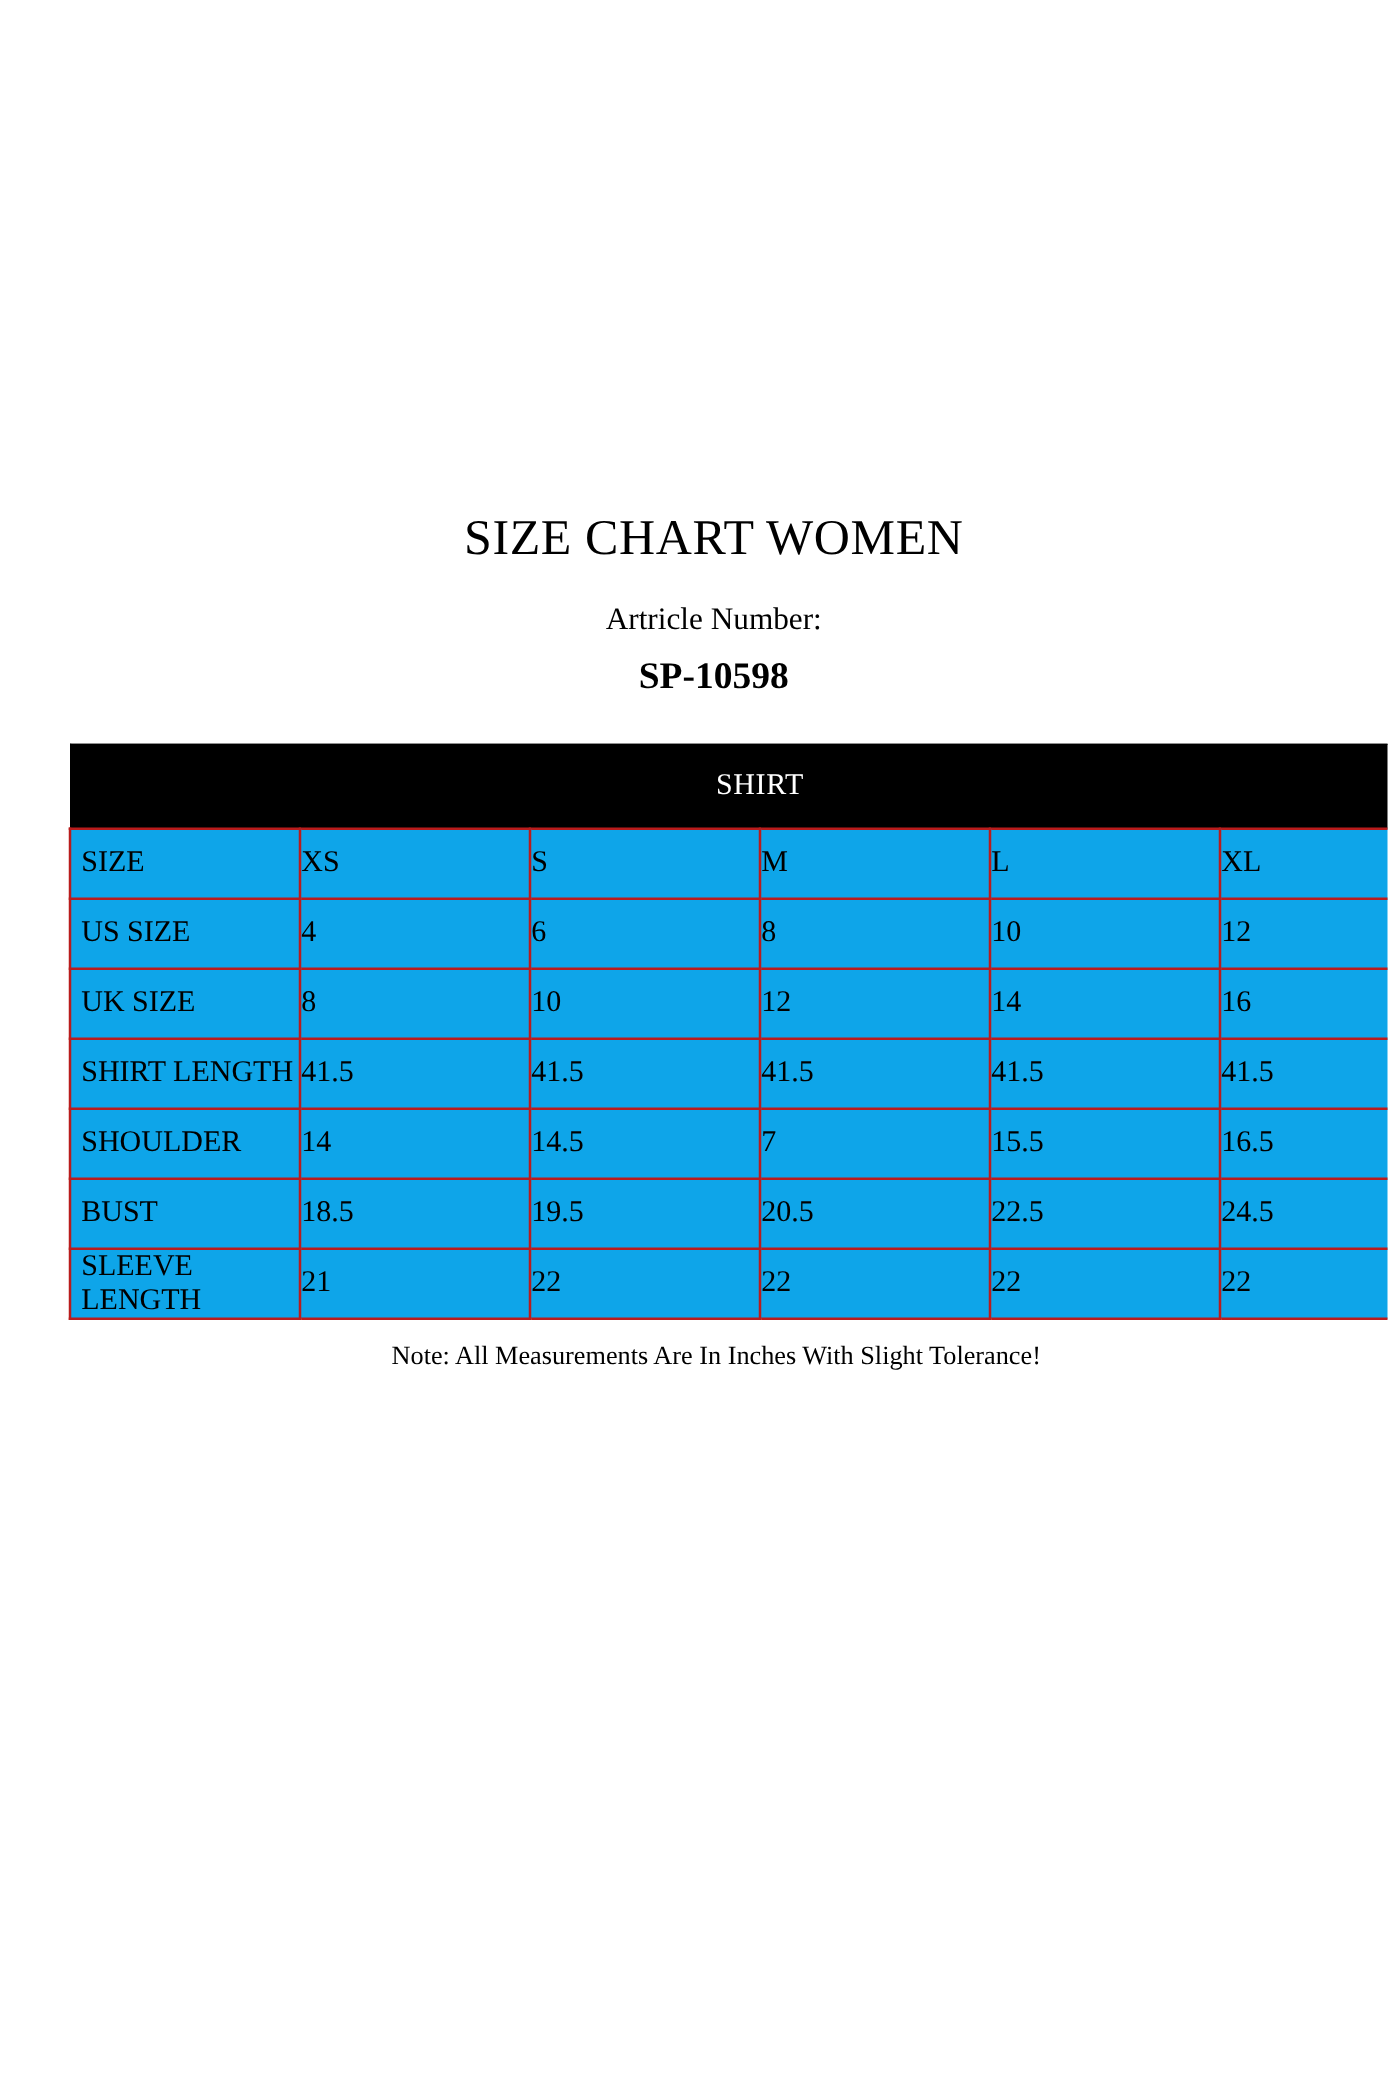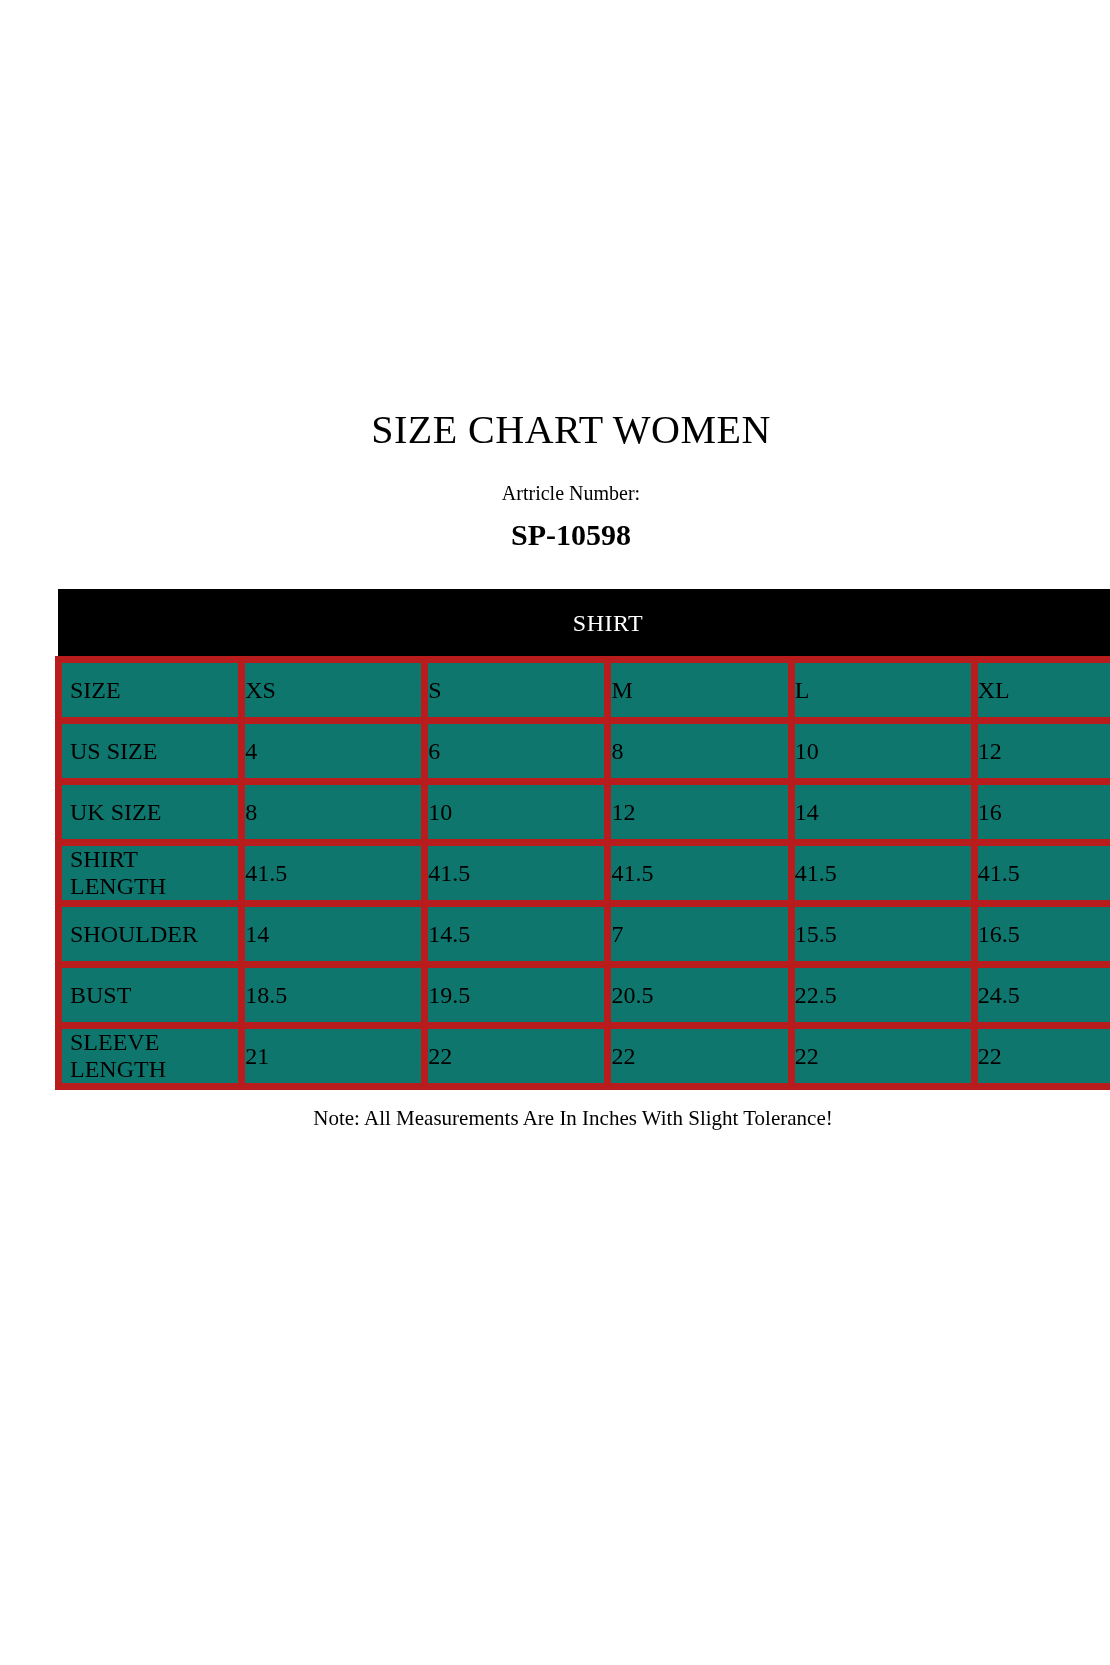--- a/index.html
+++ b/index.html
@@ -31,47 +31,47 @@
   .doc-title {
     text-align: center;
     font-size: 40px;
     font-weight: 400;
     letter-spacing: 0.5px;
     line-height: 1.1;
     margin: 0 0 0 0;
   }
   .subtitle {
     text-align: center;
-    font-size: 20px;
+    font-size: 25px;
     font-weight: 400;
     margin-top: 30px;
     line-height: 1.1;
   }
   .article-number {
     text-align: center;
     font-size: 30px;
     font-weight: bold;
     margin-top: 14px;
     line-height: 1.1;
   }
   table.size-table {
     border-collapse: collapse;
     width: 1106px;
     margin-top: 38px;
     margin-left: 16px;
     table-layout: fixed;
   }
   table.size-table td,
   table.size-table th {
-    border: 7px solid #b91c1c;
+    border: 2px solid #b91c1c;
     padding: 0;
     height: 54px;
     font-size: 24px;
     font-weight: 400;
-    background: #0f766e;
+    background: #0ea5e9;
   }
   .banner-cell {
     background: #000000 !important;
     color: #ffffff;
     text-align: center;
     font-size: 36px;
     height: 66px !important;
     letter-spacing: 0.5px;
     border: 1px solid #000000 !important;
   }

